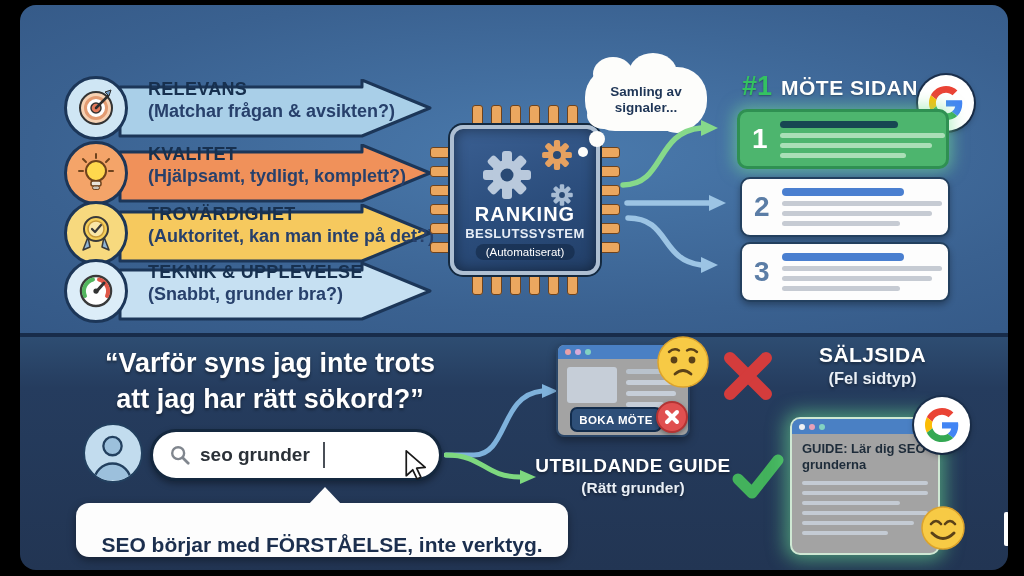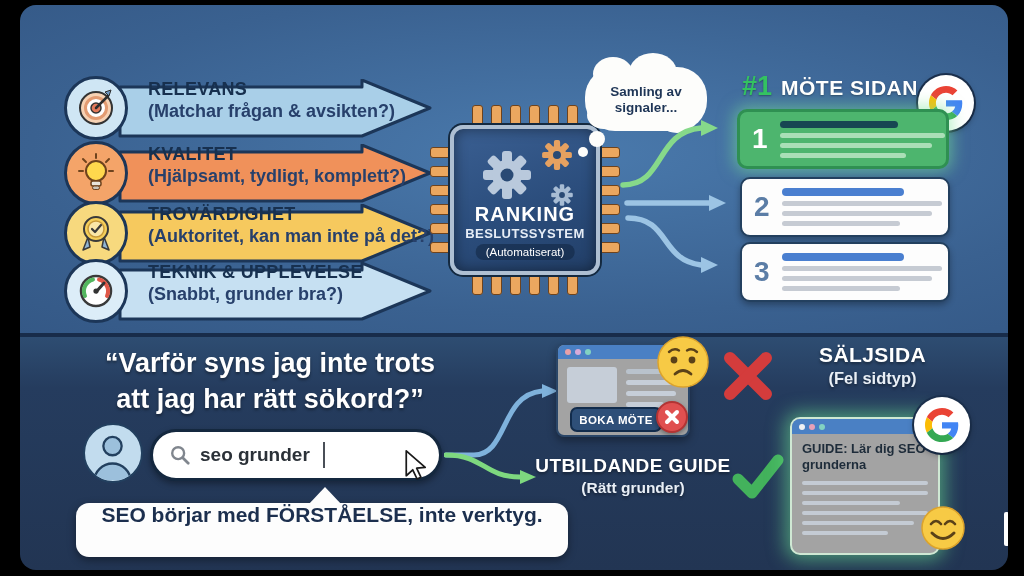--- a/index.html
+++ b/index.html
@@ -71,21 +71,21 @@
     font-size:27px; font-weight:bold; line-height:1.35; text-shadow:0 2px 3px rgba(0,0,0,.4); }
   .avatar { position:absolute; left:63px; top:418px; width:60px; height:60px; border-radius:50%;
     background:#c2dcee; border:2.5px solid #23405f; overflow:hidden; }
   .searchbar { position:absolute; left:130px; top:424px; width:292px; height:52px; background:#fff;
     border:3px solid #14283f; border-radius:27px; display:flex; align-items:center; padding:0 16px; gap:9px;
     box-shadow:0 3px 6px rgba(0,0,0,.35); }
   .searchbar .q { font-size:19px; font-weight:bold; color:#2b3138; }
   .caret { width:2px; height:26px; background:#4a4f57; margin-left:4px; }
   .cursor { position:absolute; left:383px; top:444px; }
   .banner { position:absolute; left:56px; top:498px; width:492px; height:54px; background:#fdfdfd; border-radius:13px;
-    box-shadow:0 3px 8px rgba(0,0,0,.4); display:flex; align-items:flex-start; justify-content:center; }
+    box-shadow:0 3px 8px rgba(0,0,0,.4); display:flex; align-items:flex-end; justify-content:center; }
   .banner .tail { position:absolute; left:232px; top:-16px; width:0; height:0;
     border-left:17px solid transparent; border-right:17px solid transparent; border-bottom:18px solid #fdfdfd; }
   .banner .txt { font-size:21px; font-weight:bold; color:#1c2f4e; }
 
   .browser { position:absolute; background:#a3a3a3; border-radius:8px; box-shadow:0 4px 8px rgba(0,0,0,.35); }
   .titlebar { position:absolute; left:0; top:0; width:100%; background:#4a80c4; border-radius:6px 6px 0 0;
     display:flex; align-items:center; padding-left:7px; gap:4px; }
   .dot { width:6px; height:6px; border-radius:50%; }
   .boka-win { left:536px; top:338px; width:134px; height:94px; border:2px solid #2a4668; }
   .boka-win .titlebar { height:14px; }

